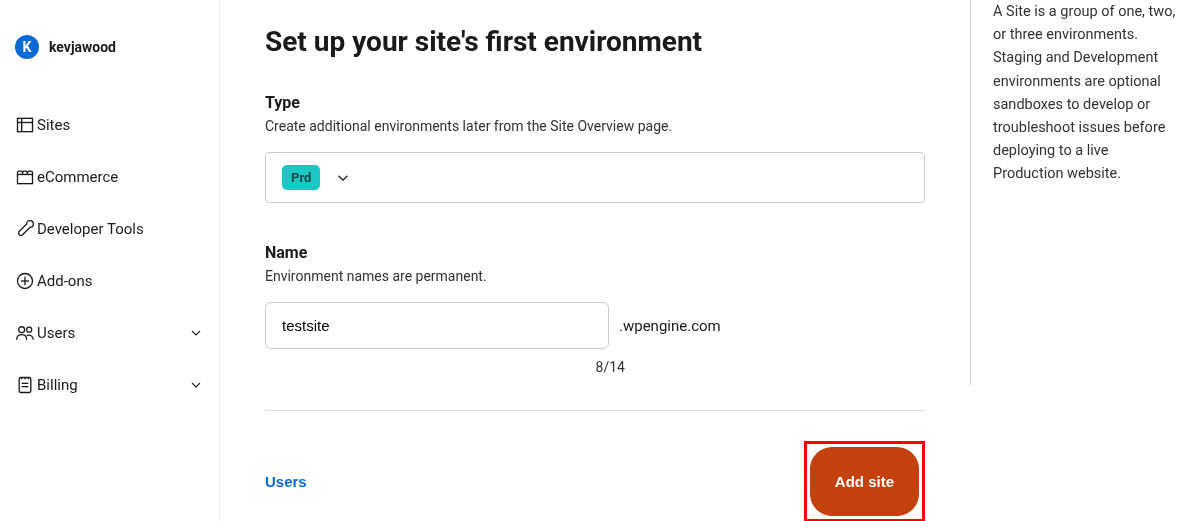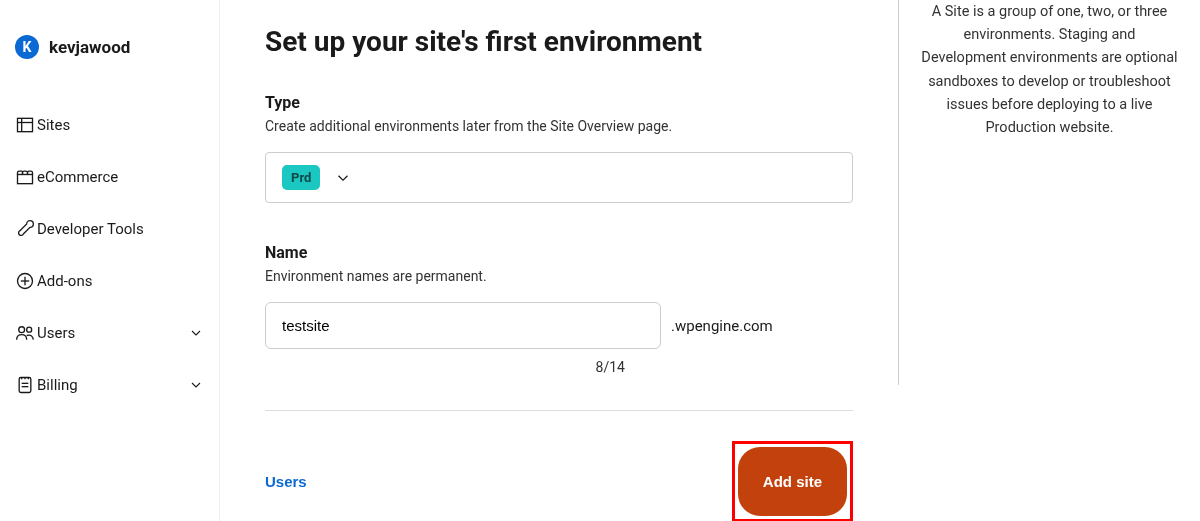--- a/index.html
+++ b/index.html
@@ -1,42 +1,42 @@
 <!DOCTYPE html>
 <html><head>
   <meta charset="utf-8">
   <style>
     * { margin: 0; padding: 0; box-sizing: border-box; }
     body { font-family: -apple-system, BlinkMacSystemFont, "Segoe UI", Roboto, sans-serif; background: #fff; color: #1a1a1a; width: 1200px; height: 521px; display: flex; overflow: hidden; }
     .sidebar { width: 220px; padding: 35px 15px 15px 15px; border-right: 1px solid #eee; }
     .brand { display: flex; align-items: center; gap: 10px; margin-bottom: 40px; }
     .brand-logo { width: 24px; height: 24px; border-radius: 50%; background: #0b69d4; color: #fff; display: flex; align-items: center; justify-content: center; font-weight: 700; font-size: 14px; }
-    .brand-name { font-size: 17px; font-weight: 700; }
+    .brand-name { font-size: 14px; font-weight: 700; }
     .nav-item { display: flex; align-items: center; gap: 2px; padding: 16px 0; cursor: pointer; }
     .nav-icon { width: 20px; height: 20px; display: flex; align-items: center; justify-content: center; flex-shrink: 0; }
     .nav-label { font-size: 15px; flex: 1; }
     .nav-chevron { width: 16px; height: 16px; display: flex; align-items: center; justify-content: center; }
     .main { flex: 1; display: flex; }
     .form-area { flex: 1; padding: 25px 45px 10px 45px; display: flex; flex-direction: column; }
     .page-title { font-size: 28px; font-weight: 700; margin-bottom: 35px; }
     .section-label { font-size: 16px; font-weight: 700; margin-bottom: 6px; }
     .section-hint { font-size: 14px; color: #333; margin-bottom: 18px; }
     .select-box { border: 1px solid #ccc; border-radius: 4px; padding: 12px 16px; display: flex; align-items: center; gap: 14px; cursor: pointer; margin-bottom: 40px; }
     .badge { background: #1bc7c1; color: #0b4a47; font-weight: 700; font-size: 13px; padding: 5px 9px; border-radius: 5px; }
     .select-text { font-size: 15px; flex: 1; }
     .select-chevron { width: 18px; height: 18px; display: flex; align-items: center; justify-content: center; }
     .name-row { display: flex; align-items: center; gap: 10px; }
-    .name-input { border: 1px solid #ccc; border-radius: 6px; padding: 14px 16px; font-size: 15px; width: 396px; outline: none; }
+    .name-input { border: 1px solid #ccc; border-radius: 6px; padding: 14px 16px; font-size: 15px; width: 344px; outline: none; }
     .domain-suffix { font-size: 15px; }
     .char-counter { text-align: right; font-size: 14px; color: #333; width: 360px; margin-left: 0; margin-top: 10px; }
     .footer { border-top: 1px solid #ddd; margin-top: 35px; padding-top: 30px; display: flex; align-items: center; justify-content: space-between; }
     .back-btn { color: #0b69d4; font-size: 15px; font-weight: 600; cursor: pointer; background: none; border: none; }
     .add-btn-wrap { border: 3px solid #ff0000; padding: 3px; }
     .add-btn { background: #c2410c; color: #fff; border: none; border-radius: 22px; padding: 26px 25px; font-size: 15px; font-weight: 600; cursor: pointer; }
-    .info-panel { width: 302px; padding: 0px 22px 20px 22px; border-left: 1px solid #ccc; max-height: 385px; text-align: center; }
+    .info-panel { width: 230px; padding: 0px 22px 20px 22px; border-left: 1px solid #ccc; max-height: 385px; }
     .info-text { font-size: 14.5px; line-height: 1.6; color: #333; }
     svg { stroke: #1a1a1a; stroke-width: 1.6; fill: none; }
   </style>
 </head>
 <body>
 
 <div class="sidebar">
   <div class="brand">
     <div class="brand-logo">K</div>
     <div class="brand-name">kevjawood</div>

